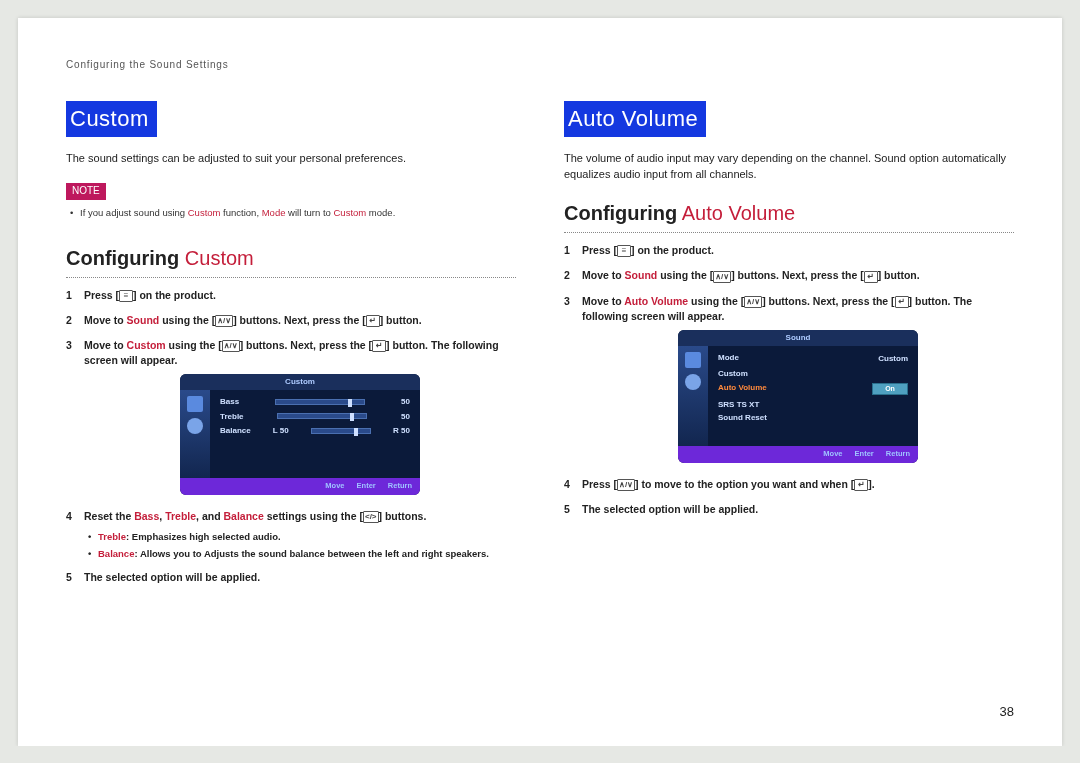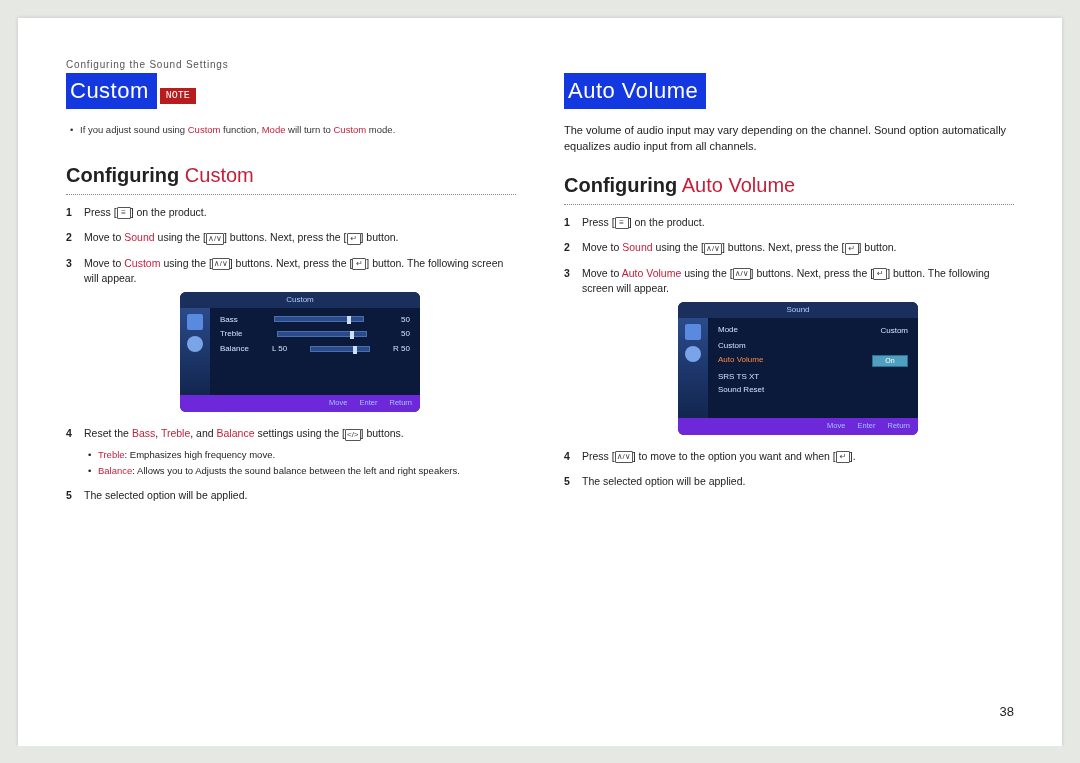--- a/index.html
+++ b/index.html
@@ -18,65 +18,65 @@
     padding: 40px 48px 30px 48px;
     position: relative;
     font-size: 11px;
     color: #222;
     line-height: 1.45;
   }
   .running-head {
     font-size: 10px;
     letter-spacing: 0.8px;
     color: #555;
+    margin-bottom: 28px;
   }
   .two-col {
     display: flex;
     gap: 48px;
     justify-content: center;
   }
   .col { flex: 1; min-width: 0; }
   .section-title {
     display: inline-block;
     background: #1438e0;
     color: #fff;
     font-size: 22px;
     font-weight: 400;
     padding: 2px 8px 3px 4px;
     letter-spacing: 0.5px;
     margin-bottom: 14px;
   }
   .intro { font-size: 11px; margin-bottom: 16px; }
   .note-label {
     display: inline-block;
-    background: #b91c1c;
+    background: #be185d;
     color: #fff;
     font-size: 10px;
     padding: 1px 6px;
     margin-bottom: 6px;
-    font-family: Liberation Mono, monospace;
   }
   .note-list { list-style: none; margin-left: 4px; margin-bottom: 24px; }
   .note-list li { font-size: 9.5px; color: #333; margin-bottom: 3px; position: relative; padding-left: 10px; }
   .note-list li::before { content: "•"; position: absolute; left: 0; }
   .red { color: #c41e3a; }
   .sub-heading {
     font-size: 20px;
     font-weight: bold;
     color: #222;
     margin-bottom: 4px;
   }
   .sub-heading .red-part { color: #c41e3a; font-weight: normal; }
   .dotrule {
     border: none;
     border-top: 1px dotted #888;
     margin-bottom: 10px;
   }
   .steps { list-style: none; counter-reset: step; }
-  .steps > li { counter-increment: step; position: relative; padding-left: 18px; margin-bottom: 10px; font-size: 10.5px; }
+  .steps > li { counter-increment: step; position: relative; padding-left: 18px; margin-bottom: 10px; font-size: 10.5px; font-weight: bold; }
   .steps > li::before {
     content: counter(step);
     position: absolute; left: 0; top: 0;
     font-weight: bold;
   }
   .icon-box {
     display: inline-block;
     border: 1px solid #555;
     min-width: 14px; height: 12px;
     vertical-align: middle;
@@ -114,20 +114,21 @@
 </head>
 <body>
 
 <div class="page">
   <div class="running-head">Configuring the Sound Settings</div>
 
   <div class="two-col">
 
     <div class="col">
       <div class="section-title">Custom</div>
+      <p class="intro">The sound settings can be adjusted to suit your personal preferences.</p>
 
       <div class="note-label">NOTE</div>
       <ul class="note-list">
         <li>
           <span>If you adjust sound using </span><span class="red">Custom</span><span> function, </span><span class="red">Mode</span><span> will turn to </span><span class="red">Custom</span><span> mode.</span>
         </li>
       </ul>
 
       <div class="sub-heading">
         <span>Configuring</span><span class="red-part"> Custom</span>
@@ -174,21 +175,21 @@
             <div class="ss-footer">
               <span>Move</span>
               <span>Enter</span>
               <span>Return</span>
             </div>
           </div>
         </li>
         <li>
           <span>Reset the </span><span class="red">Bass</span><span>, </span><span class="red">Treble</span><span>, and </span><span class="red">Balance</span><span> settings using the [</span><span class="icon-box">&lt;/&gt;</span><span>] buttons.</span>
           <ul class="sub-bullets">
-            <li><span class="red">Treble</span><span>: Emphasizes high frequency move.</span></li>
+            <li><span class="red">Treble</span><span>: Emphasizes high selected audio.</span></li>
             <li><span class="red">Balance</span><span>: Allows you to Adjusts the sound balance between the left and right speakers.</span></li>
           </ul>
         </li>
         <li>The selected option will be applied.</li>
       </ol>
     </div>
 
     <div class="col">
       <div class="section-title">Auto Volume</div>
       <p class="intro">The volume of audio input may vary depending on the channel. Sound option automatically equalizes audio input from all channels.</p>

